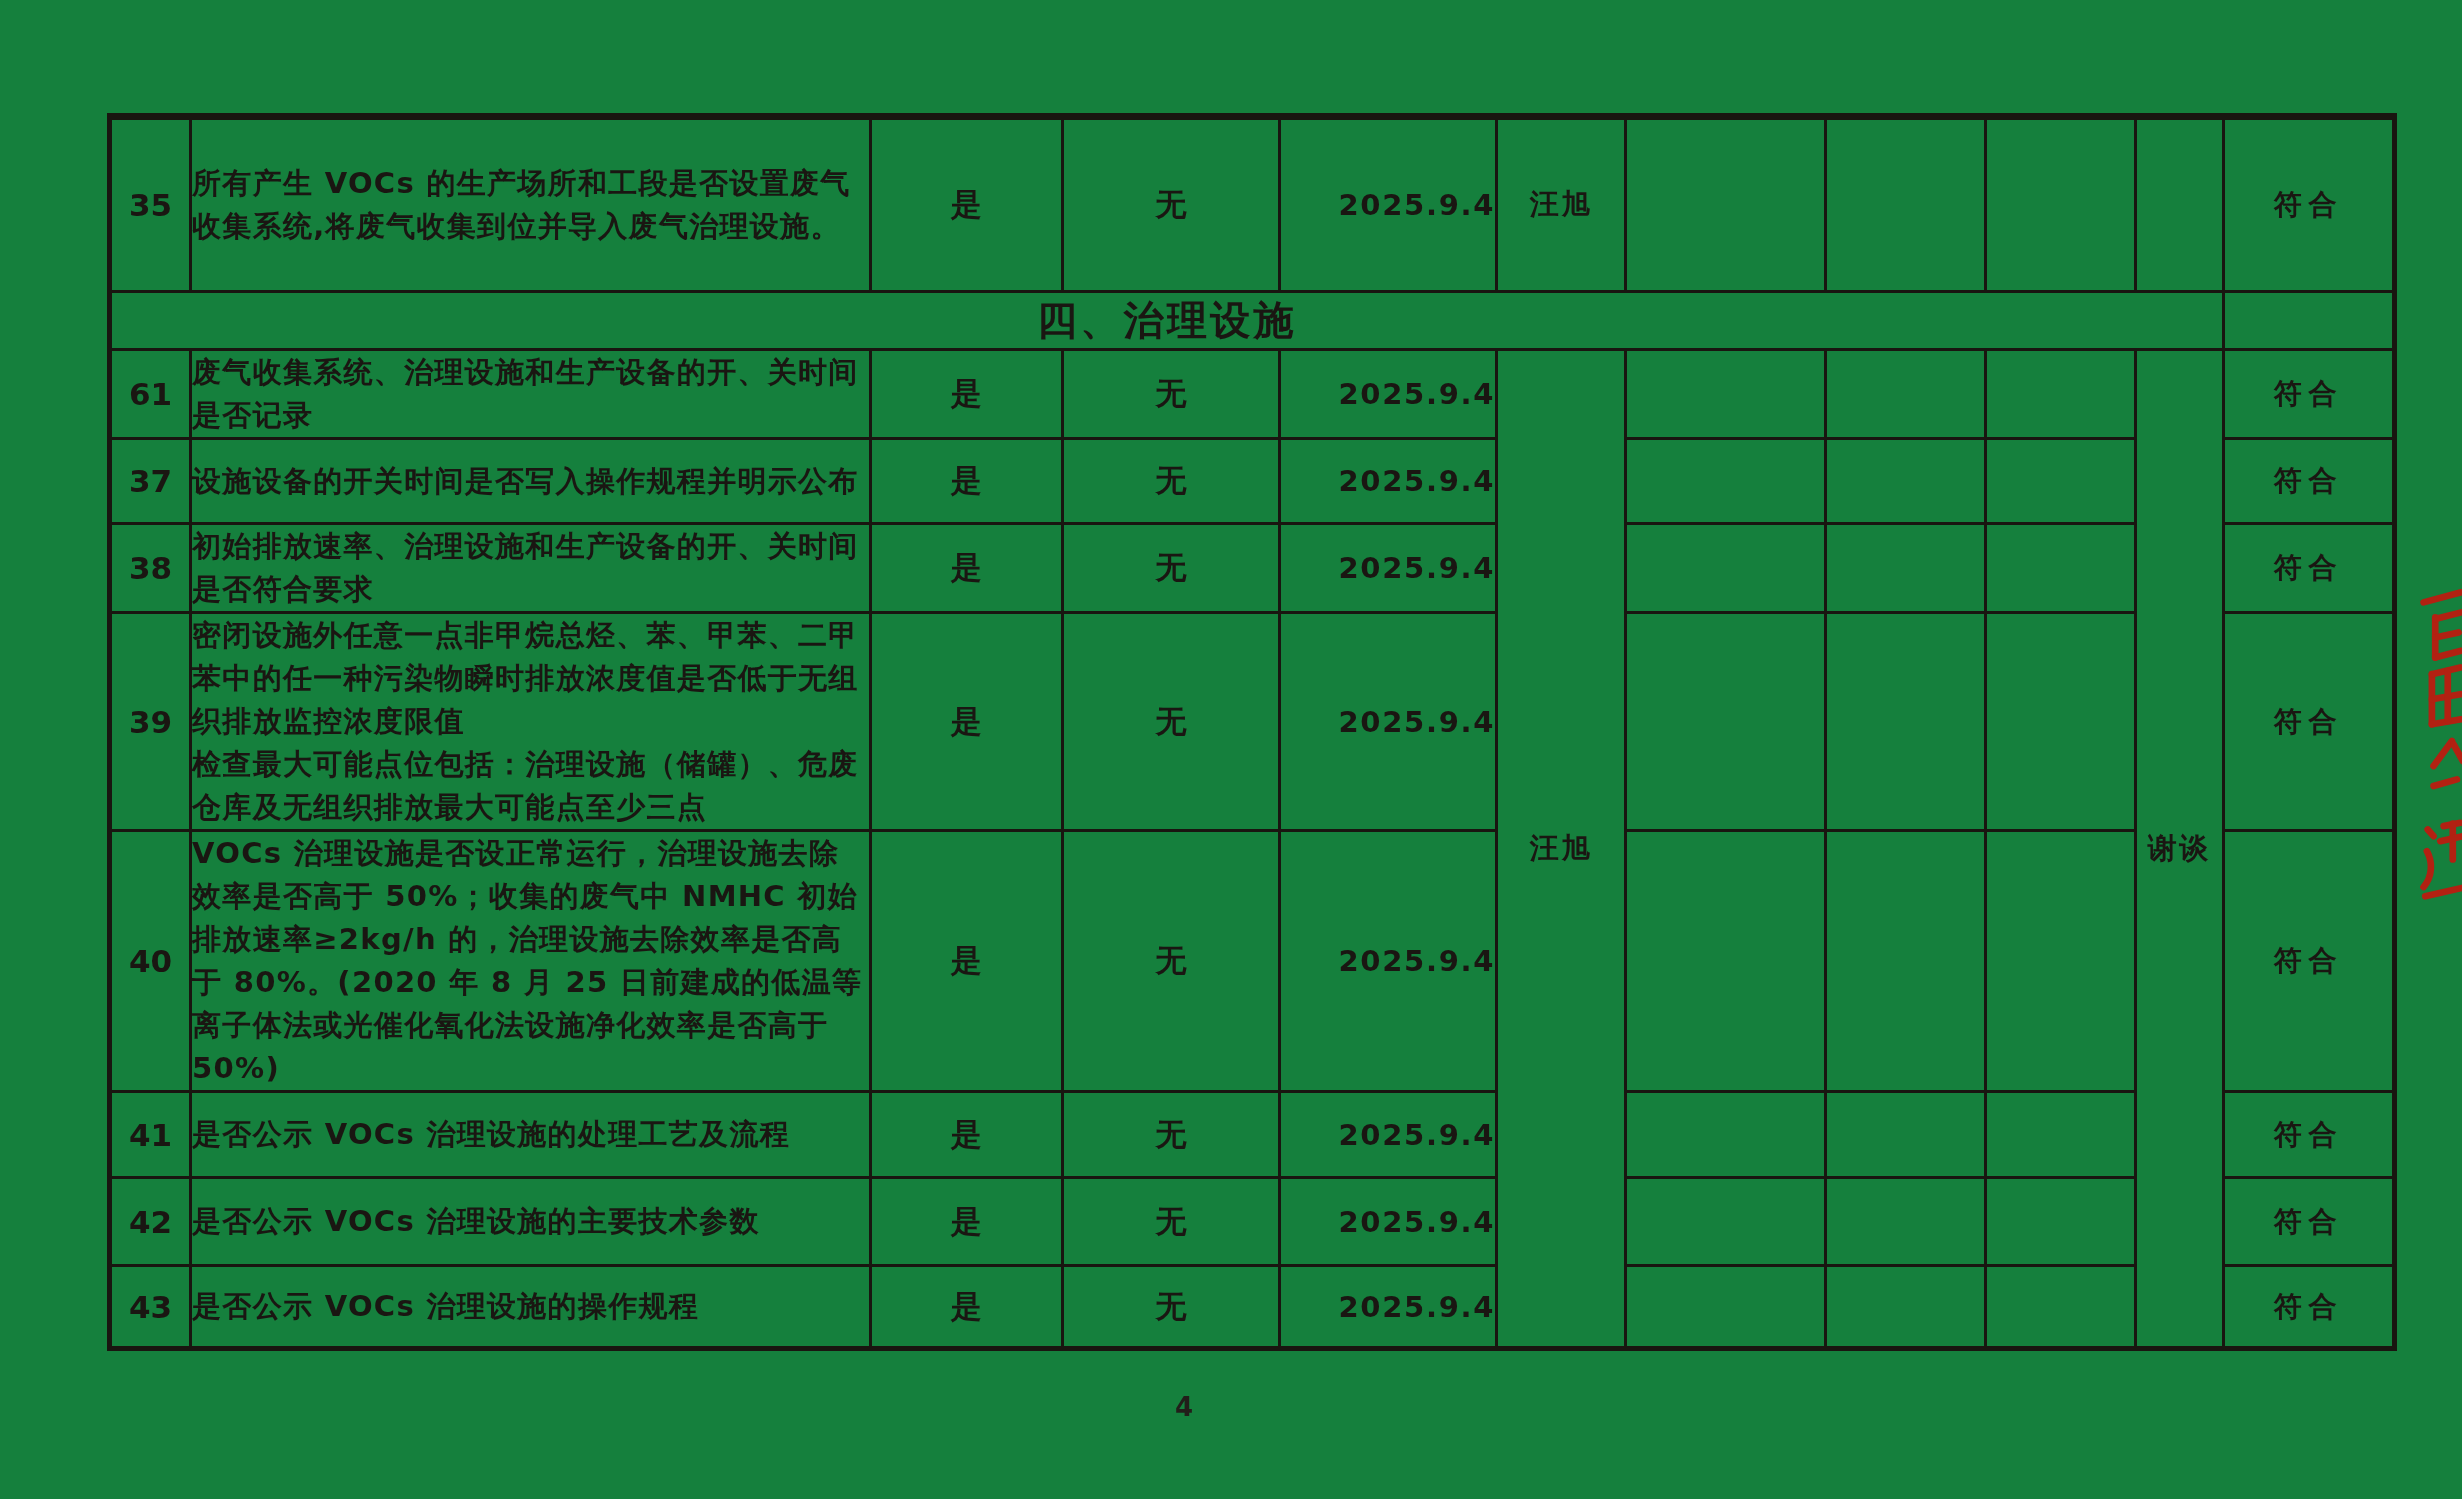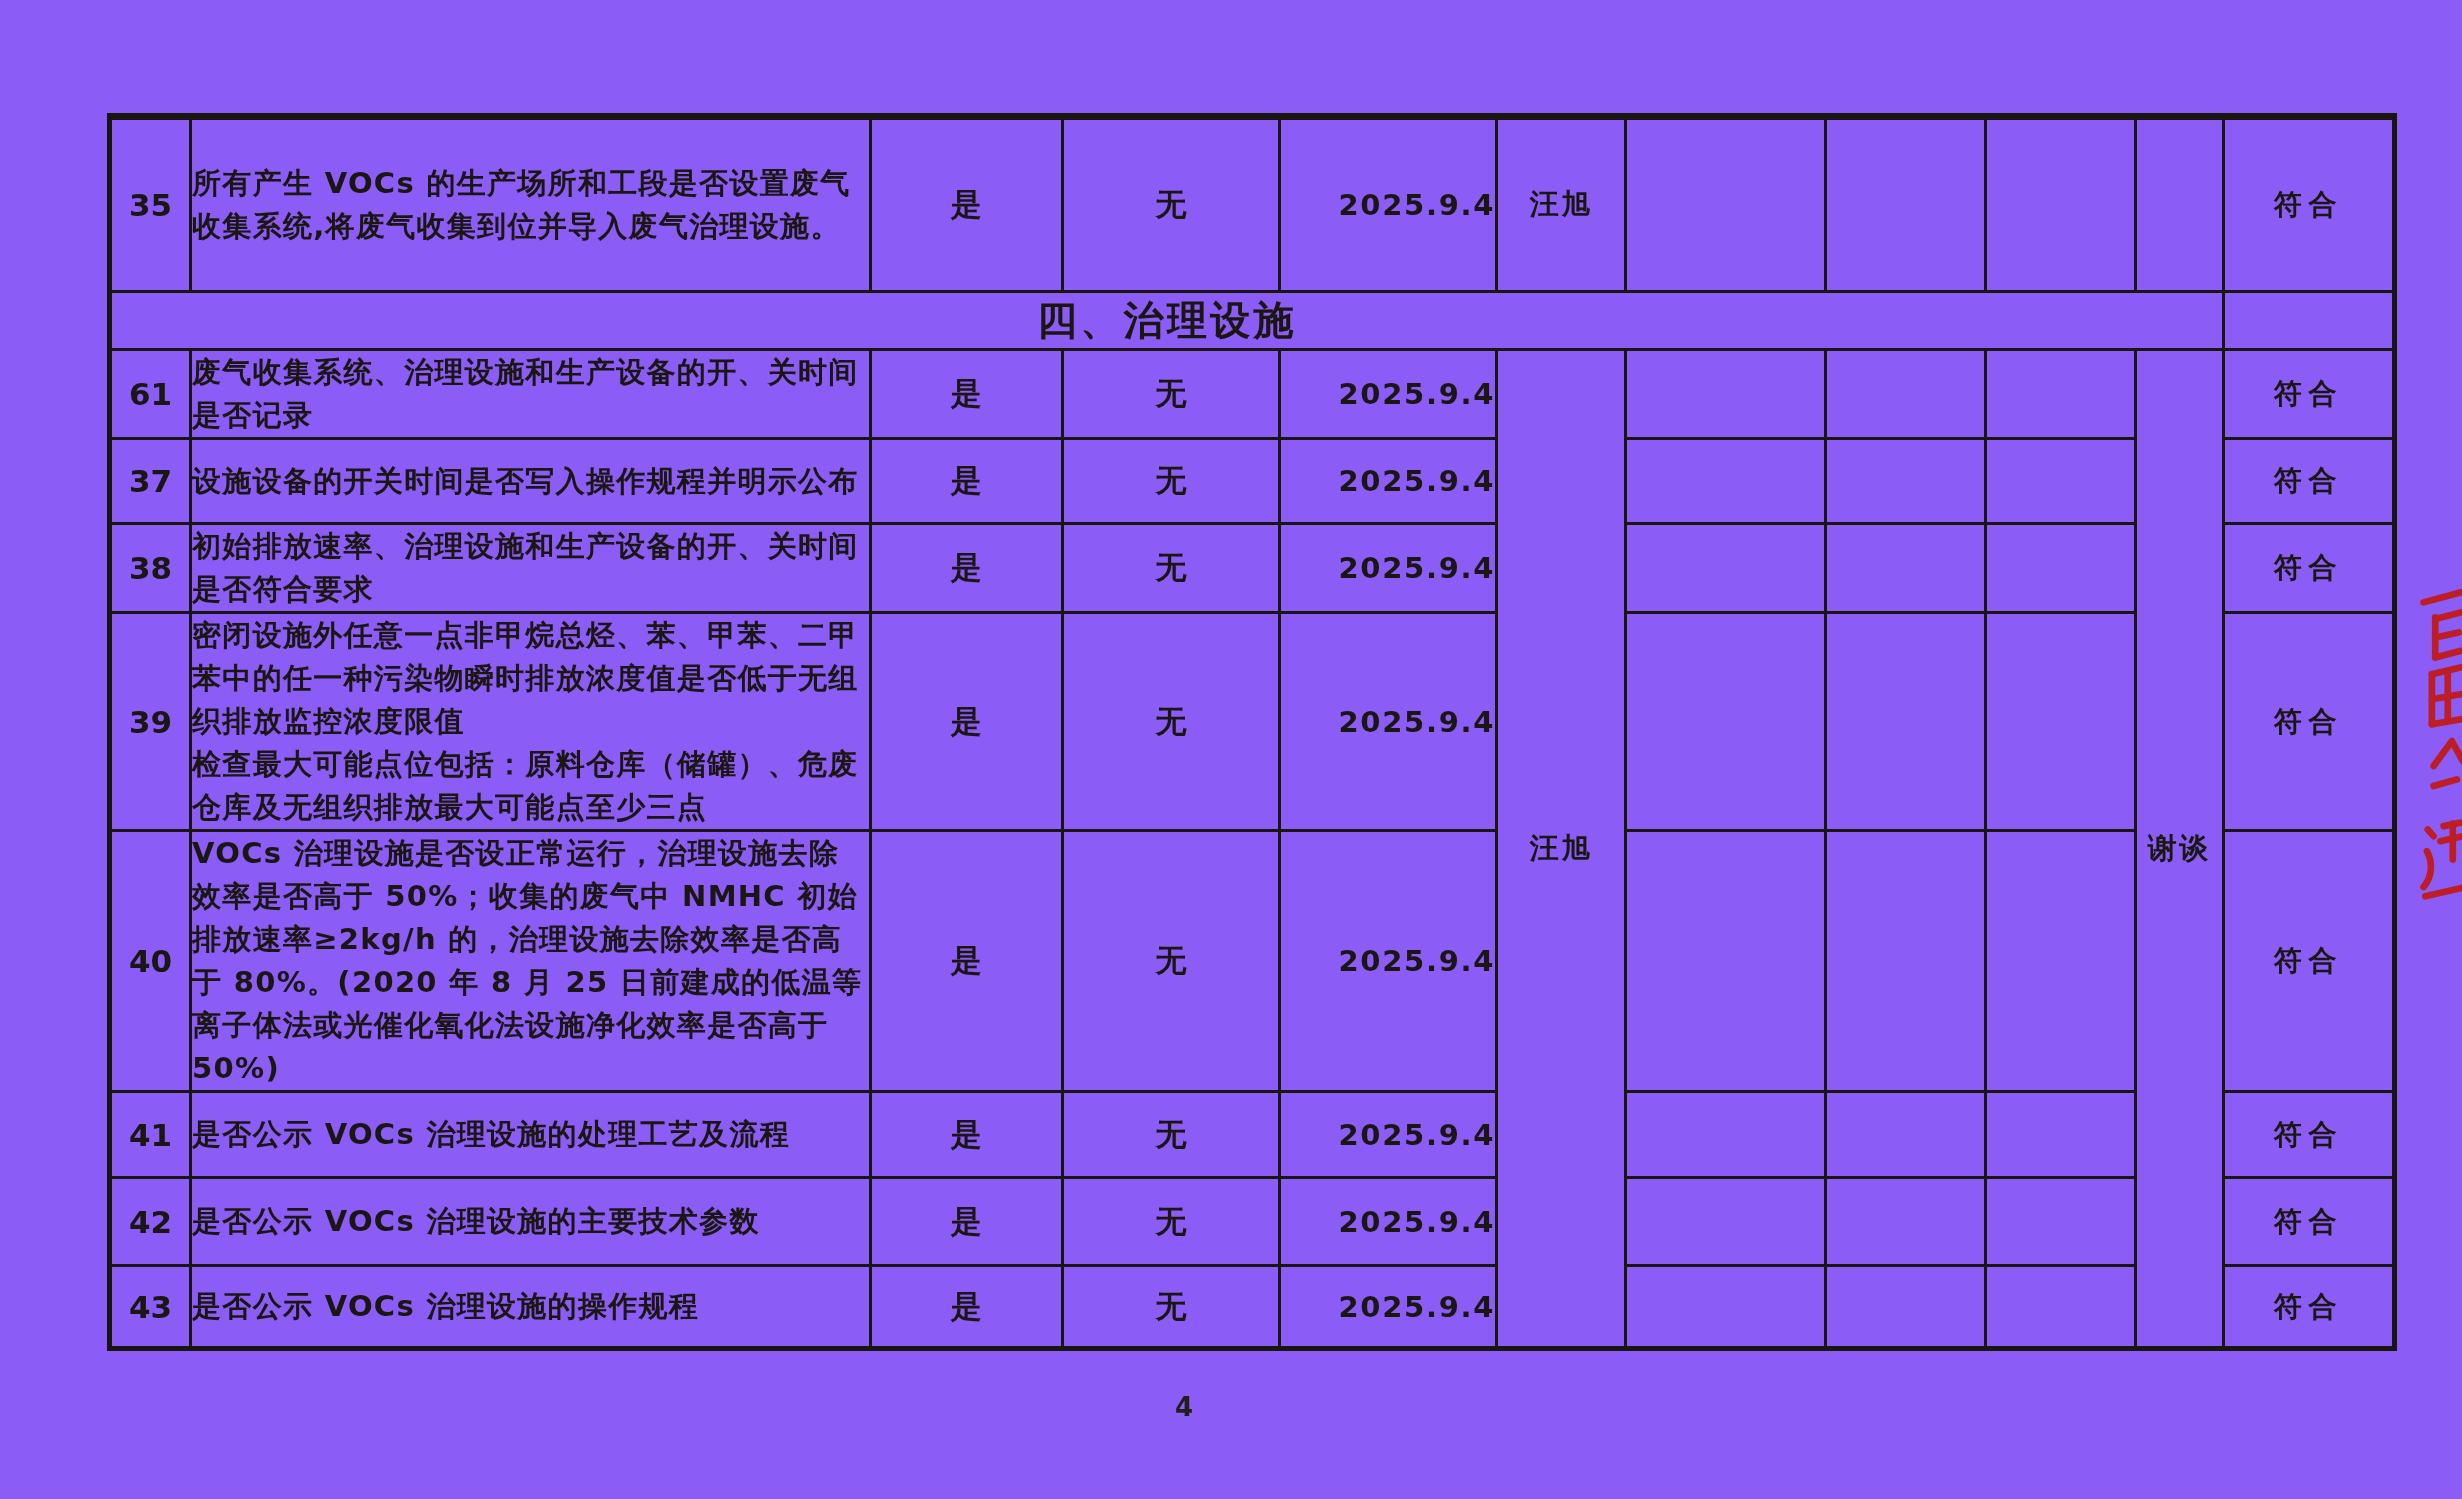--- a/index.html
+++ b/index.html
@@ -1,21 +1,21 @@
 <!DOCTYPE html>
 <html style="font-size:13.4px"><head>
 <meta charset="utf-8">
 <style>
   html,body{margin:0;padding:0;background:#ffffff;}
   body{
     width:2462px;height:1499px;position:relative;overflow:hidden;
     font-family:"DejaVu Sans",sans-serif;color:#1a1612;
     -webkit-font-smoothing:antialiased;
   }
-  .page{position:absolute;inset:0;background:#8b5cf6;}
+  .page{position:absolute;inset:0;background:#15803d;}
   table.checklist{
     position:absolute;left:107px;top:113px;width:2290px;
     border-collapse:collapse;table-layout:fixed;
     border:5px solid #191510;border-top-width:7.5px;
   }
   table.checklist td{
     border:3.3px solid #191510;
     vertical-align:middle;
     font-weight:700;
     padding:0;
@@ -119,21 +119,21 @@
       <td class="date">2025.9.4</td>
       <td></td>
       <td></td>
       <td></td>
       <td class="result rtop">符合</td>
     </tr>
 
     <tr style="height:217px">
       <td class="num">39</td>
       <td class="item">密闭设施外任意一点非甲烷总烃、苯、甲苯、二甲苯中的任一种污染物瞬时排放浓度值是否低于无组织排放监控浓度限值
-检查最大可能点位包括：原料仓库（储罐）、危废仓库及无组织排放最大可能点至少三点</td>
+检查最大可能点位包括：治理设施（储罐）、危废仓库及无组织排放最大可能点至少三点</td>
       <td class="ctr">是</td>
       <td class="ctr">无</td>
       <td class="date">2025.9.4</td>
       <td></td>
       <td></td>
       <td></td>
       <td class="result">符合</td>
     </tr>
 
     <tr style="height:255px">

